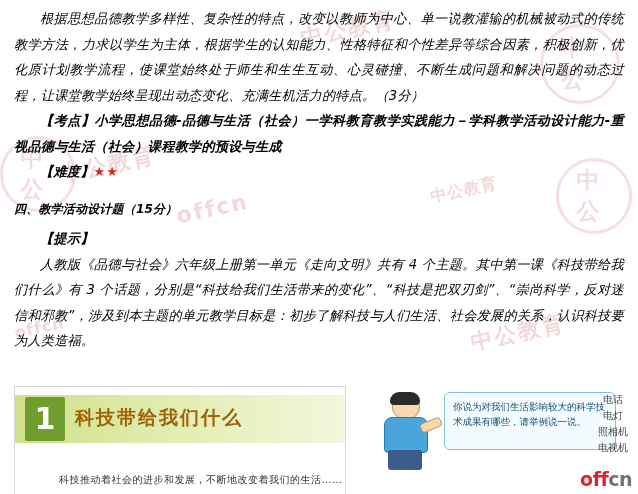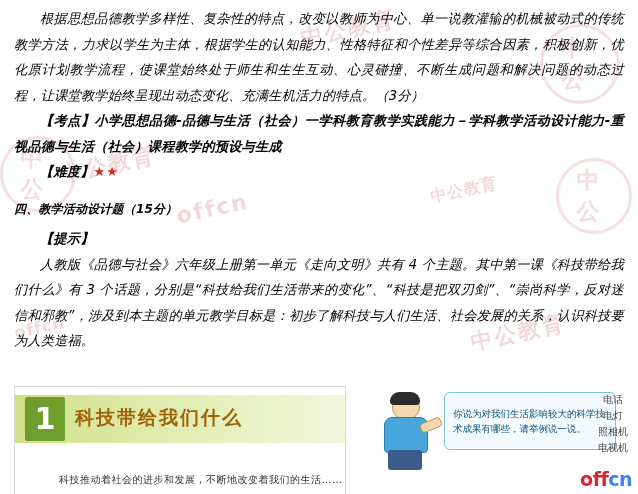--- a/index.html
+++ b/index.html
@@ -226,21 +226,21 @@
   }
   .bubble {
     position: absolute;
     left: 78px;
     top: 6px;
     width: 172px;
     height: 58px;
     border: 1px solid #7fc2e0;
     border-radius: 6px;
     background: #f4fbff;
-    padding: 13px 8px;
+    padding: 6px 8px;
     box-sizing: border-box;
     font-size: 9.5px;
     line-height: 15px;
     color: #0e4f73;
   }
 
   
   .edge-labels {
     position: absolute;
     right: 2px;
@@ -264,21 +264,21 @@
     bottom: 4px;
     z-index: 20;
     font-size: 19px;
     font-weight: bold;
     letter-spacing: -0.5px;
   }
   .logo .off {
     color: #d8262c;
   }
   .logo .cn {
-    color: #3b82f6;
+    color: #737373;
   }
 </style>
 </head>
 <body>
 
 <div class="page">
 
   <div class="wm-layer">
     <div class="wm wm-text-big wm-diag" style="left:300px; top:14px;">中公教育</div>
     <div class="wm wm-text-big wm-diag" style="left:60px; top:150px;">中公教育</div>

